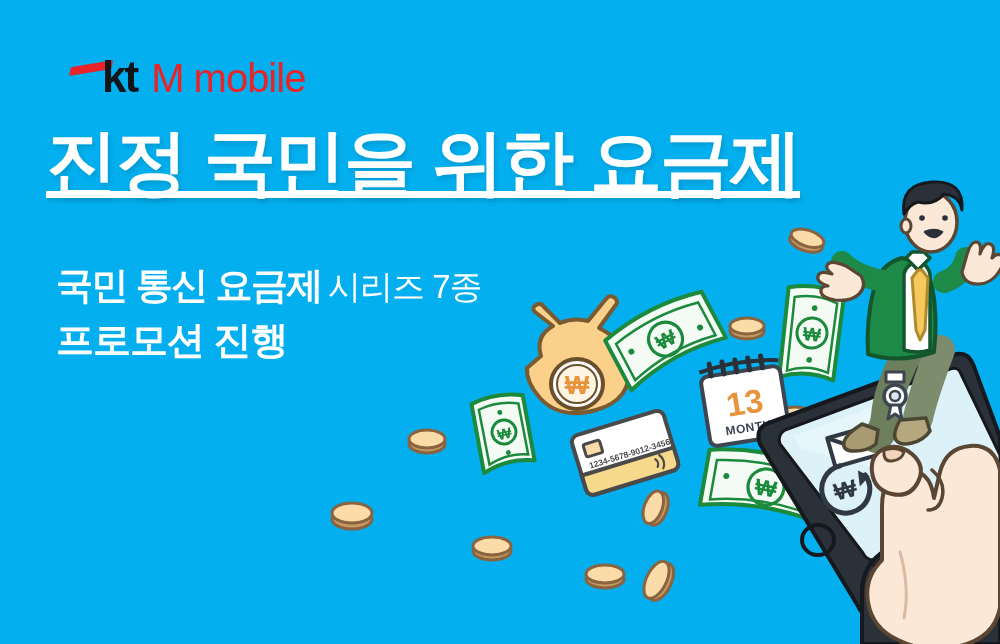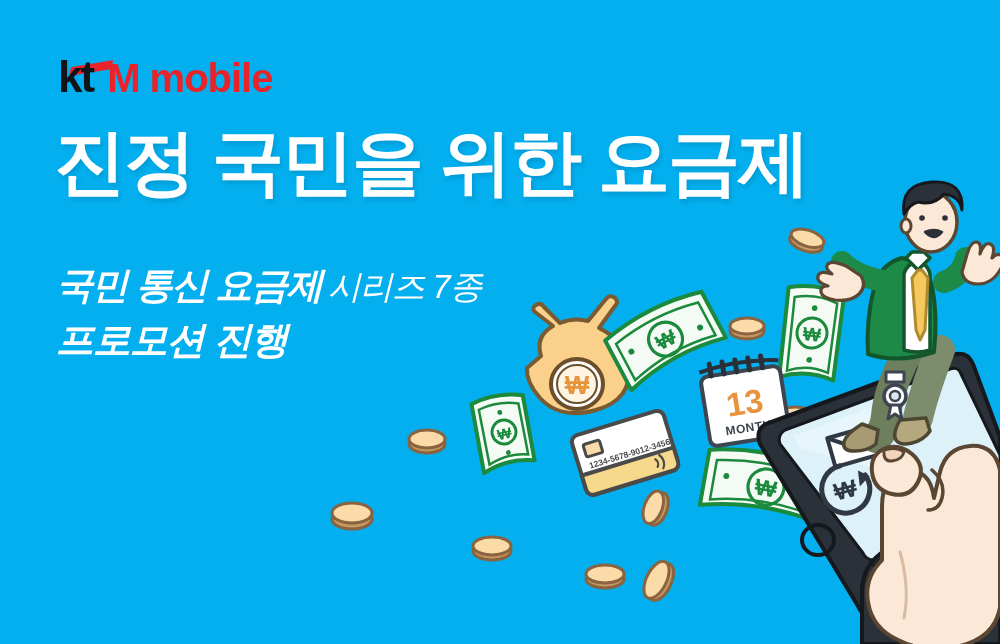--- a/index.html
+++ b/index.html
@@ -40,53 +40,54 @@
     position: absolute;
     left: 12px;
     top: 12px;
     width: 40px;
     height: 9px;
     background: #E8232A;
     transform: skewX(-22deg) rotate(-10deg);
     transform-origin: left center;
     border-radius: 1px;
   }
-  .logo-kt-text { position: relative; z-index: 2; }
+  .logo-kt-text { position: relative; z-index: 2; margin-left: 44px; }
   .logo-m {
     font-size: 40px;
-    font-weight: bold;
+    font-weight: normal;
     color: #E8232A;
     letter-spacing: -1px;
     margin-left: 10px;
   }
 
   
   .headline {
     position: absolute;
-    left: 54px;
+    left: 46px;
     top: 124px;
     font-size: 72px;
     font-weight: bold;
     color: #ffffff;
     letter-spacing: -2px;
     line-height: 1.06;
     text-shadow: 2px 3px 4px rgba(0, 80, 120, 0.22);
     white-space: nowrap;
+    text-decoration: underline;
   }
 
   
   .subhead {
     position: absolute;
     left: 56px;
     top: 262px;
     color: #ffffff;
     line-height: 1.32;
     white-space: nowrap;
   }
-  .sub-line { display: block; font-style: italic; }
+  .sub-line { display: block; }
   .sub-strong {
     font-size: 37px;
     font-weight: bold;
     letter-spacing: -1.5px;
   }
   .sub-light {
     font-size: 33px;
     font-weight: normal;
     letter-spacing: -1px;
     margin-left: 6px;

